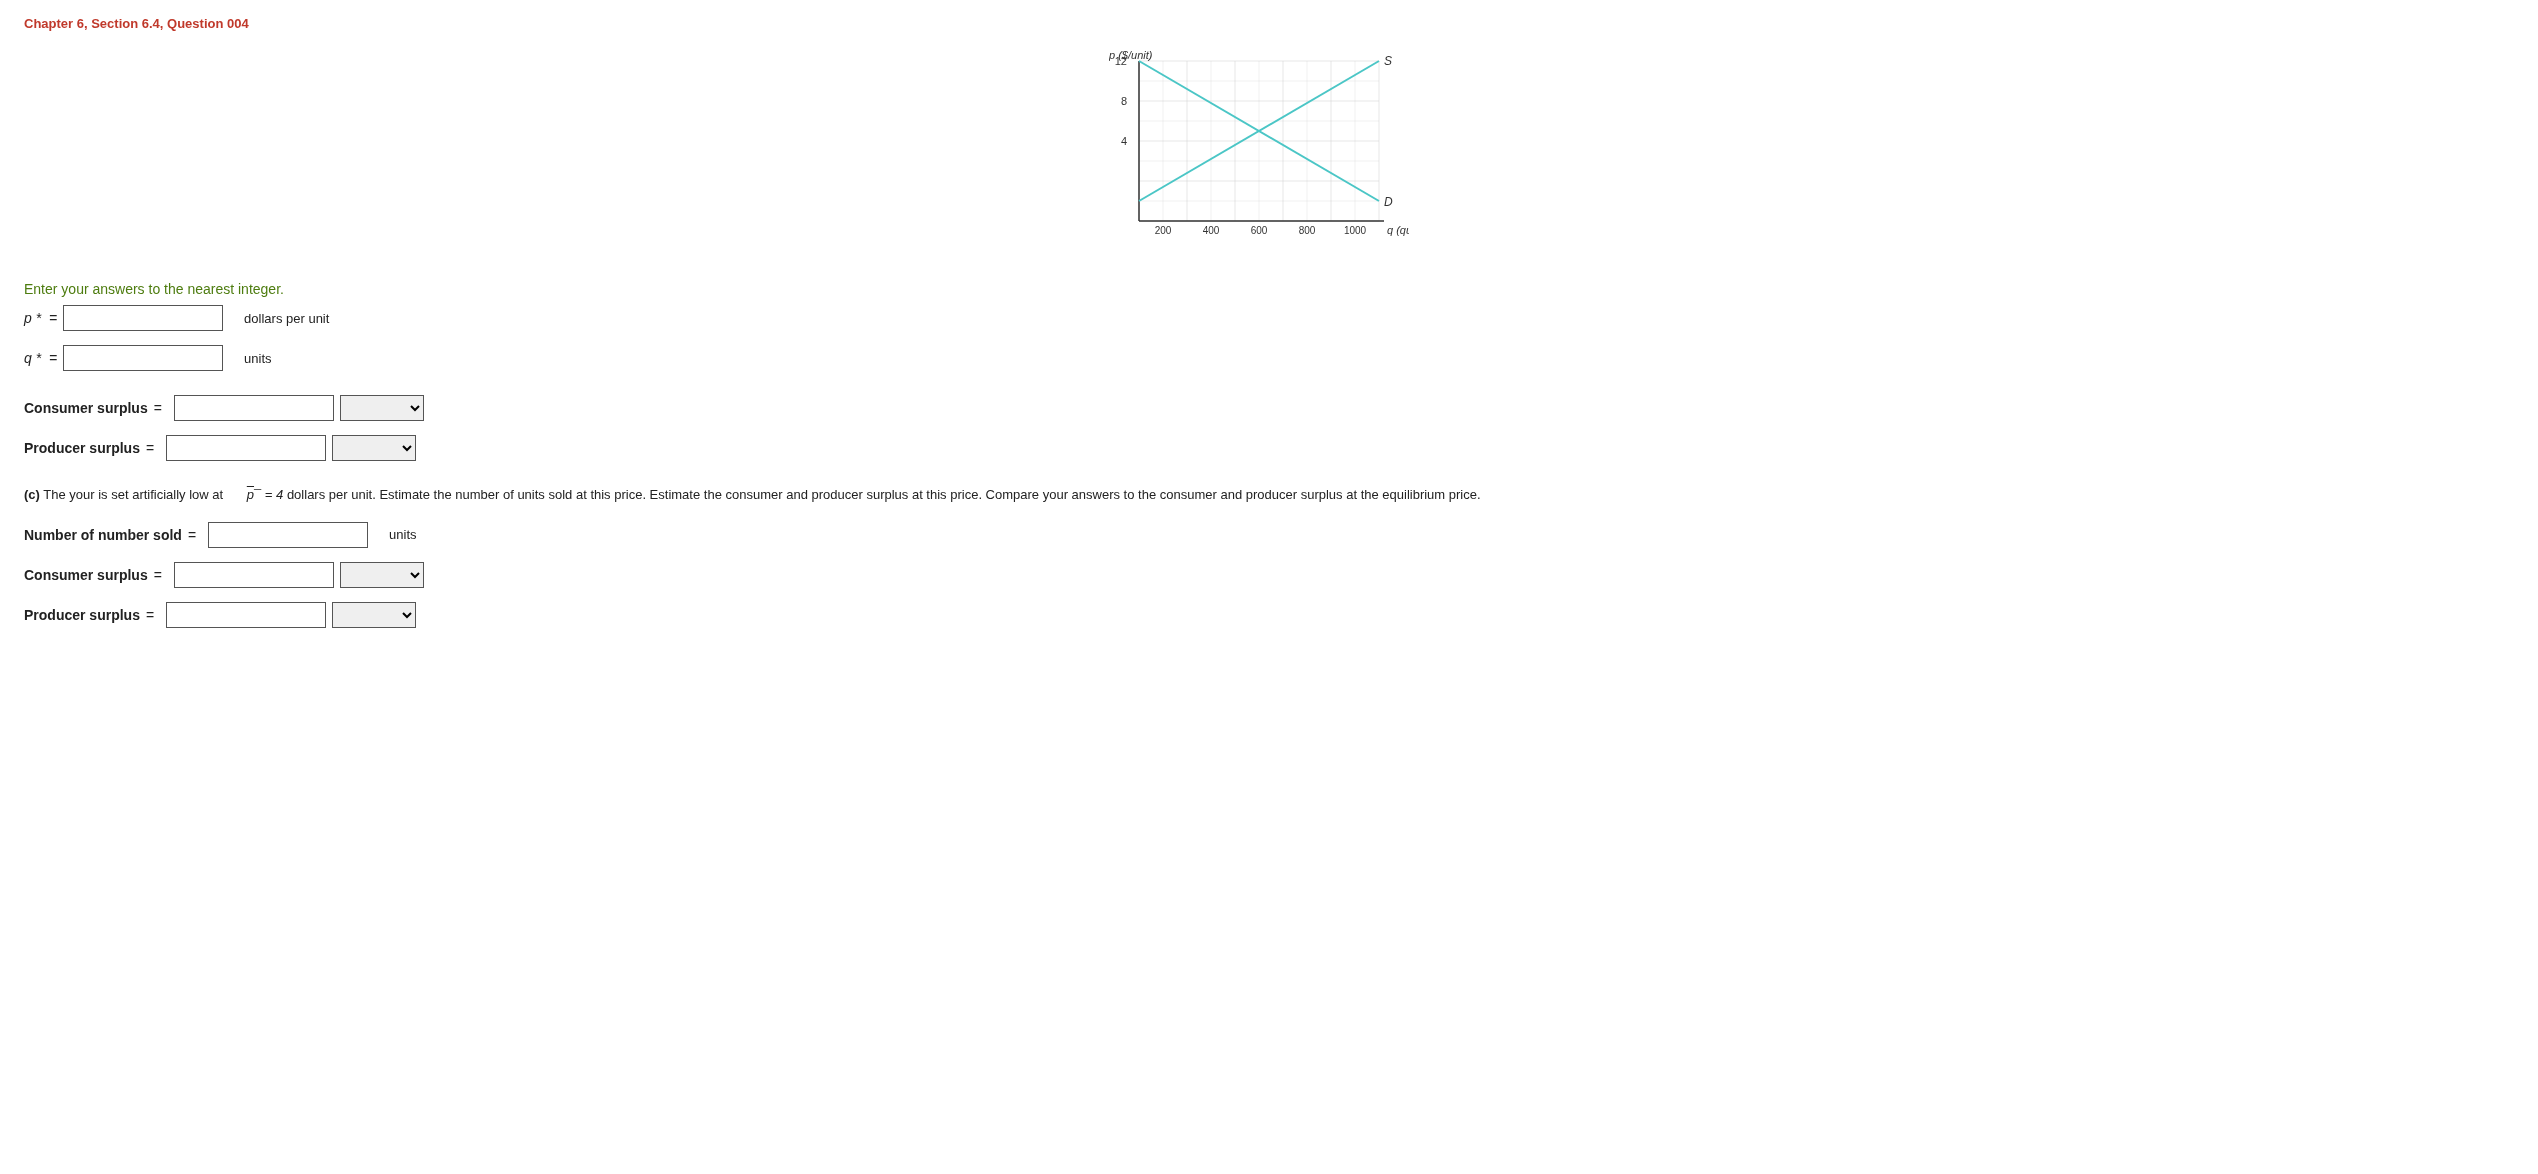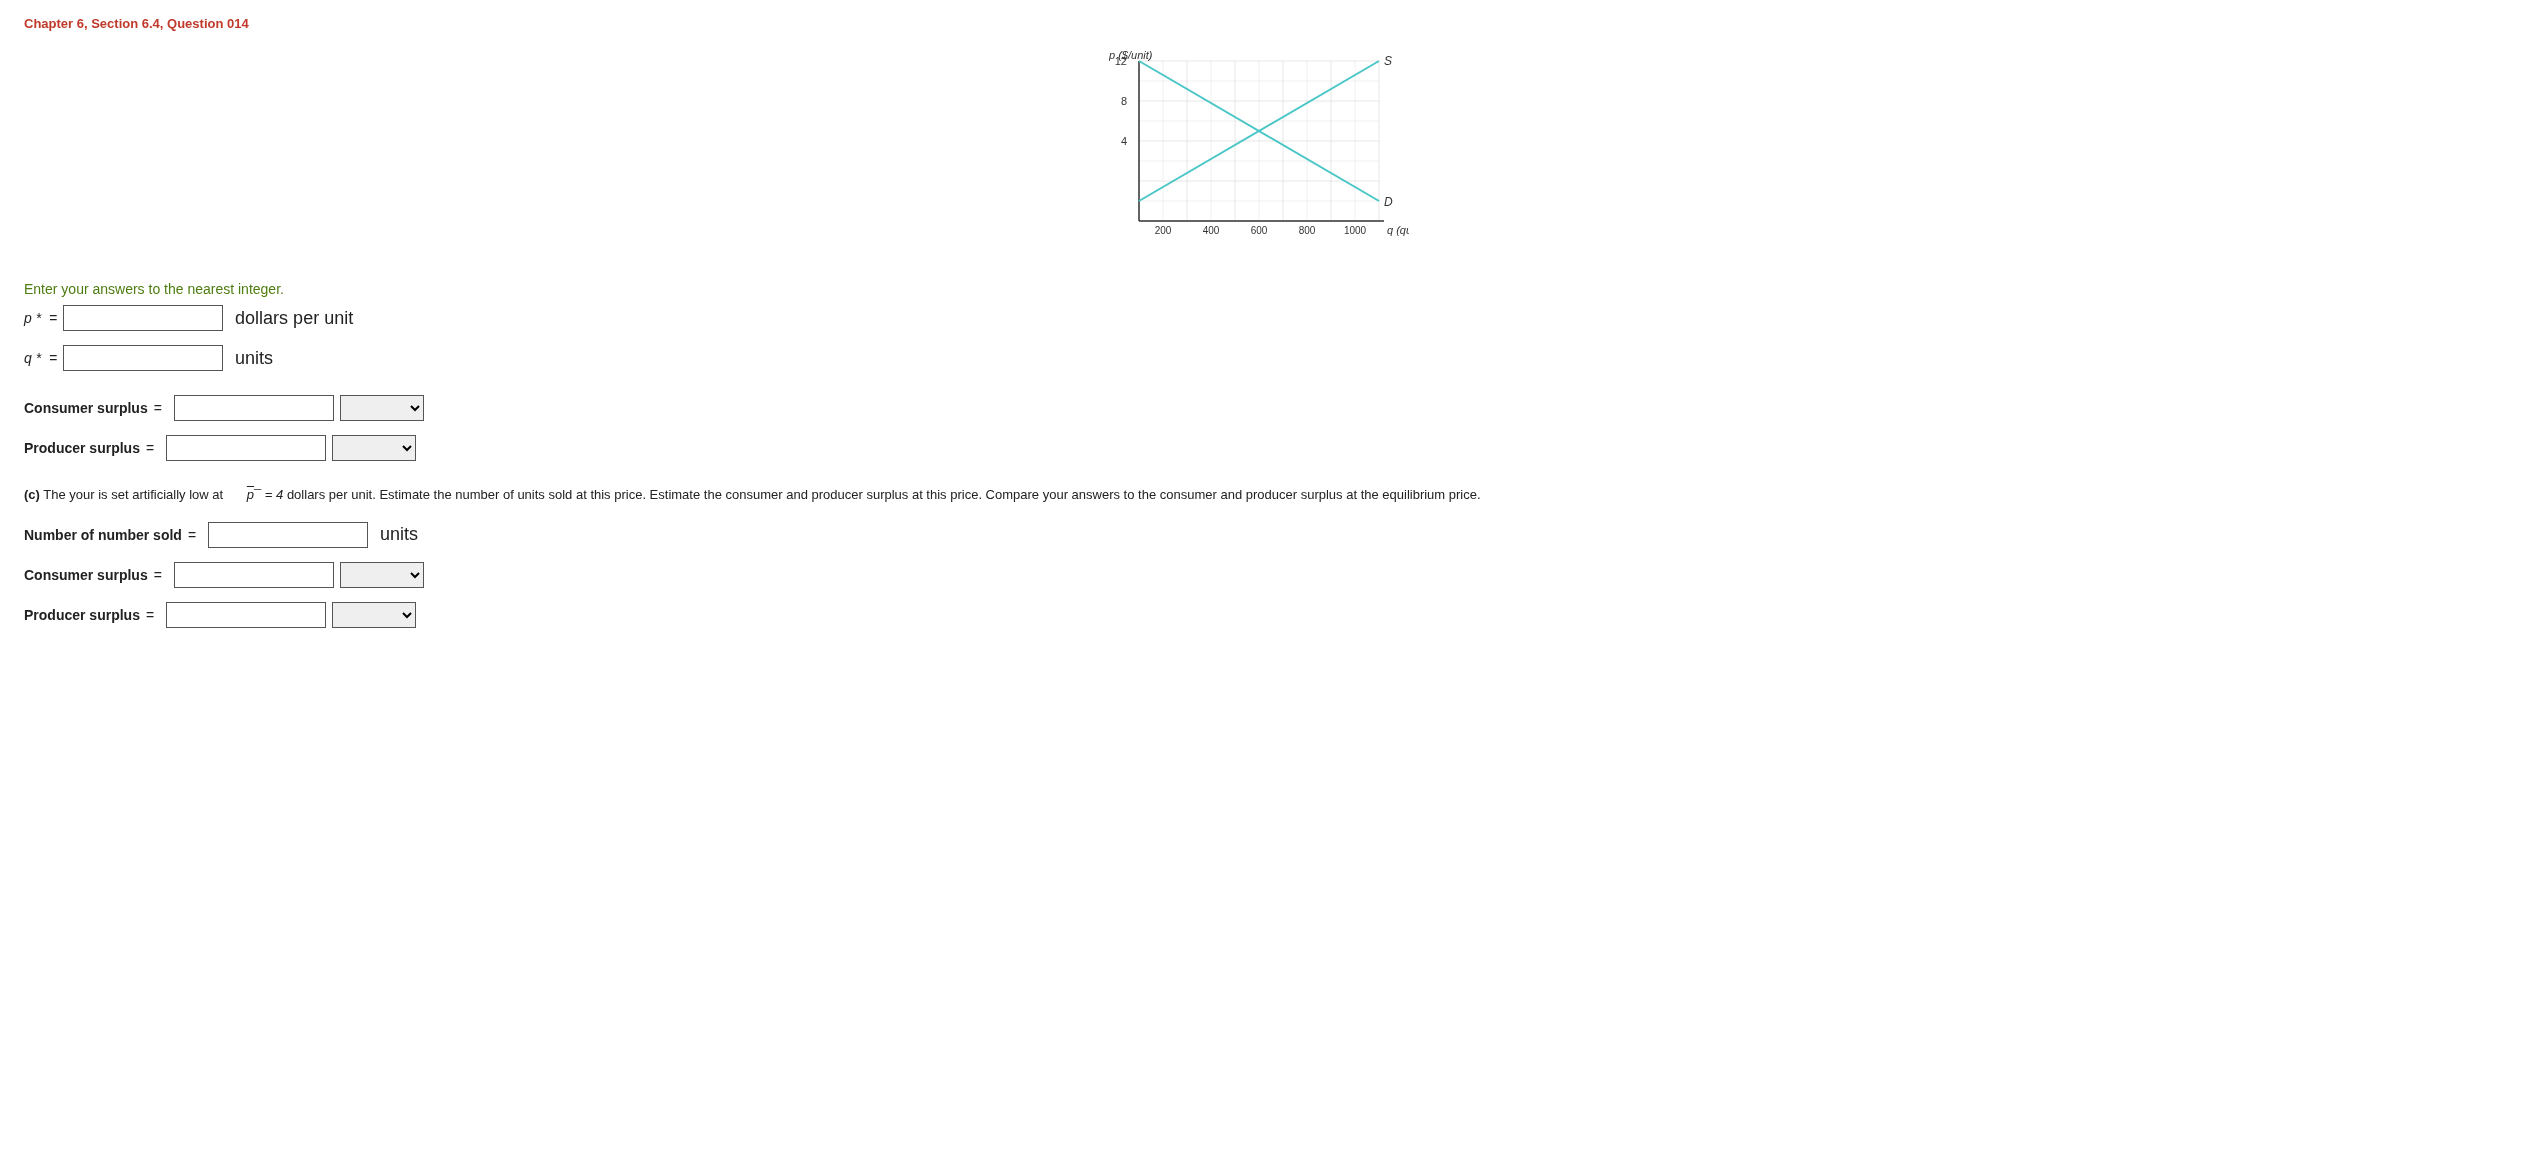--- a/index.html
+++ b/index.html
@@ -66,39 +66,39 @@
       height: 26px;
     }
     select {
       border: 1px solid #555;
       padding: 2px 4px;
       font-size: 13px;
       height: 26px;
       min-width: 80px;
     }
     .unit-text {
-      font-size: 18px;
-      margin-left: 6px;
+      font-size: 13px;
+      margin-left: 15px;
     }
     .section-block {
       margin-bottom: 24px;
     }
     .part-c-text {
       font-size: 13px;
       margin-bottom: 16px;
       line-height: 1.6;
     }
     .section-divider {
       margin: 20px 0 16px 0;
     }
   </style>
 </head>
 <body>
 
-<div class="chapter-title">Chapter 6, Section 6.4, Question 014</div>
+<div class="chapter-title">Chapter 6, Section 6.4, Question 004</div>
 
 <div class="graph-container">
   <div class="graph-area">
     <svg class="graph-svg" width="300" height="200" viewBox="0 0 300 200">
 
       <line x1="30" y1="10" x2="30" y2="170" stroke="#ccc" stroke-width="0.5"></line>
       <line x1="78" y1="10" x2="78" y2="170" stroke="#ccc" stroke-width="0.5"></line>
       <line x1="126" y1="10" x2="126" y2="170" stroke="#ccc" stroke-width="0.5"></line>
       <line x1="174" y1="10" x2="174" y2="170" stroke="#ccc" stroke-width="0.5"></line>
       <line x1="222" y1="10" x2="222" y2="170" stroke="#ccc" stroke-width="0.5"></line>

